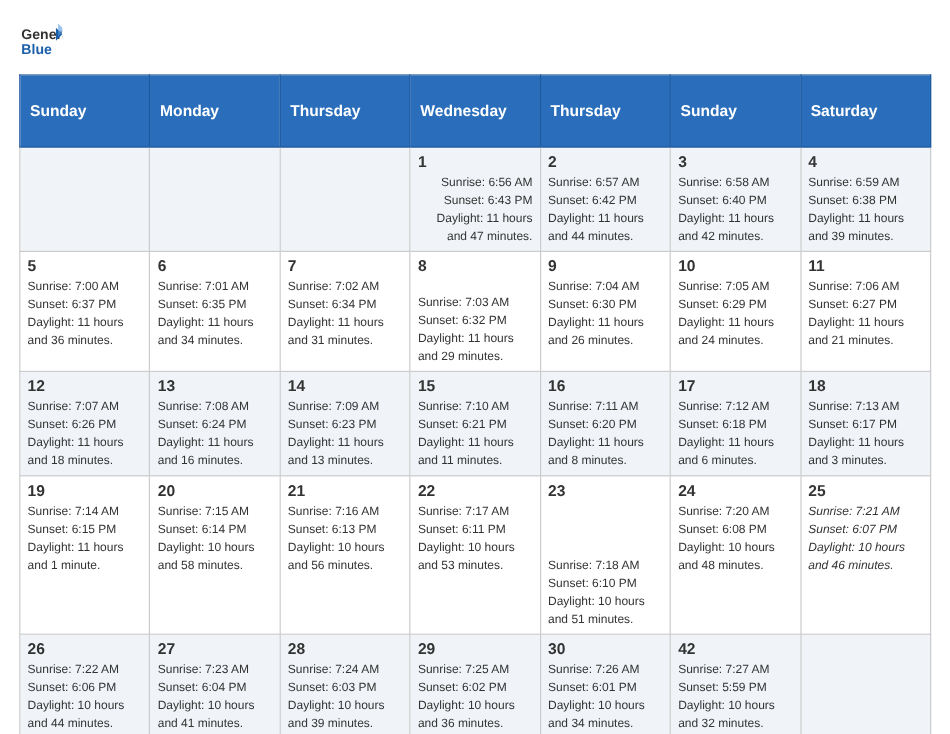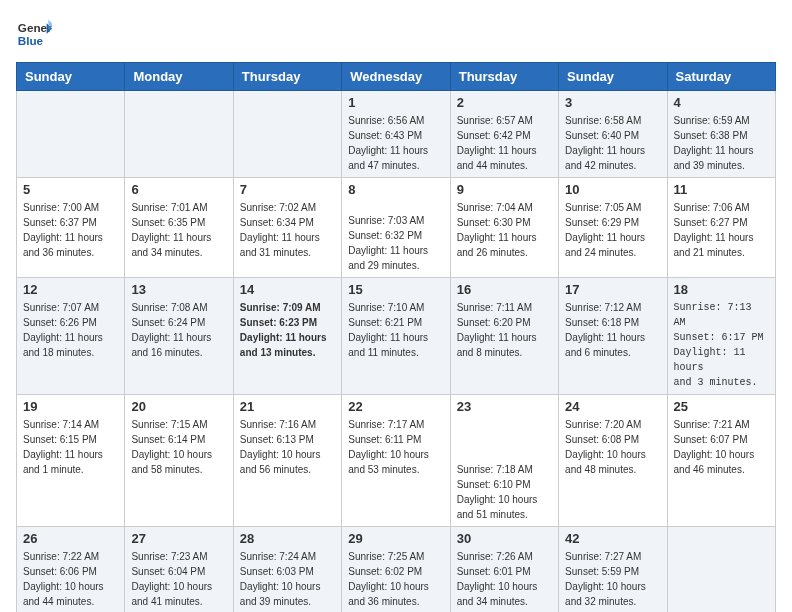--- a/index.html
+++ b/index.html
@@ -39,21 +39,21 @@
     }
     .calendar {
       width: 100%;
       border-collapse: collapse;
       border: 1px solid #ccc;
     }
     .calendar th {
       background-color: #2a6ebb;
       color: #fff;
       text-align: left;
-      padding: 6px 8px;
+      padding: 22px 8px;
       font-size: 13px;
       border: 1px solid #1e5a9e;
     }
     .calendar td {
       vertical-align: top;
       border: 1px solid #ccc;
       padding: 4px 6px;
       font-size: 10.5px;
       color: #333;
       min-height: 80px;
@@ -106,21 +106,21 @@
         <th>Saturday</th>
       </tr>
   </thead>
   <tbody id="calendar-body">
   <tr class="row-shaded">
         <td class="empty-cell"></td>
         <td class="empty-cell"></td>
         <td class="empty-cell"></td>
         <td>
           <div class="day-number">1</div>
-          <div class="day-info" style="white-space: pre-line;">Sunrise: 6:56 AM
+          <div class="day-info" style="white-space: pre-line; text-align: right;">Sunrise: 6:56 AM
 Sunset: 6:43 PM
 Daylight: 11 hours
 and 47 minutes.</div>
         </td>
         <td>
           <div class="day-number">2</div>
           <div class="day-info" style="white-space: pre-line;">Sunrise: 6:57 AM
 Sunset: 6:42 PM
 Daylight: 11 hours
 and 44 minutes.</div>
@@ -201,21 +201,21 @@
         </td>
         <td>
           <div class="day-number">13</div>
           <div class="day-info" style="white-space: pre-line;">Sunrise: 7:08 AM
 Sunset: 6:24 PM
 Daylight: 11 hours
 and 16 minutes.</div>
         </td>
         <td>
           <div class="day-number">14</div>
-          <div class="day-info" style="white-space: pre-line; font-weight: bold;">Sunrise: 7:09 AM
+          <div class="day-info" style="white-space: pre-line;">Sunrise: 7:09 AM
 Sunset: 6:23 PM
 Daylight: 11 hours
 and 13 minutes.</div>
         </td>
         <td>
           <div class="day-number">15</div>
           <div class="day-info" style="white-space: pre-line;">Sunrise: 7:10 AM
 Sunset: 6:21 PM
 Daylight: 11 hours
 and 11 minutes.</div>
@@ -229,21 +229,21 @@
         </td>
         <td>
           <div class="day-number">17</div>
           <div class="day-info" style="white-space: pre-line;">Sunrise: 7:12 AM
 Sunset: 6:18 PM
 Daylight: 11 hours
 and 6 minutes.</div>
         </td>
         <td>
           <div class="day-number">18</div>
-          <div class="day-info" style="white-space: pre-line; font-family: Liberation Mono, monospace;">Sunrise: 7:13 AM
+          <div class="day-info" style="white-space: pre-line;">Sunrise: 7:13 AM
 Sunset: 6:17 PM
 Daylight: 11 hours
 and 3 minutes.</div>
         </td>
       </tr>
       <tr>
         <td>
           <div class="day-number">19</div>
           <div class="day-info" style="white-space: pre-line;">Sunrise: 7:14 AM
 Sunset: 6:15 PM
@@ -280,21 +280,21 @@
         </td>
         <td>
           <div class="day-number">24</div>
           <div class="day-info" style="white-space: pre-line;">Sunrise: 7:20 AM
 Sunset: 6:08 PM
 Daylight: 10 hours
 and 48 minutes.</div>
         </td>
         <td>
           <div class="day-number">25</div>
-          <div class="day-info" style="white-space: pre-line;">Sunrise: 7:21 AM
+          <div class="day-info" style="white-space: pre-line; font-style: italic;">Sunrise: 7:21 AM
 Sunset: 6:07 PM
 Daylight: 10 hours
 and 46 minutes.</div>
         </td>
       </tr>
       <tr class="row-shaded">
         <td>
           <div class="day-number">26</div>
           <div class="day-info" style="white-space: pre-line;">Sunrise: 7:22 AM
 Sunset: 6:06 PM

